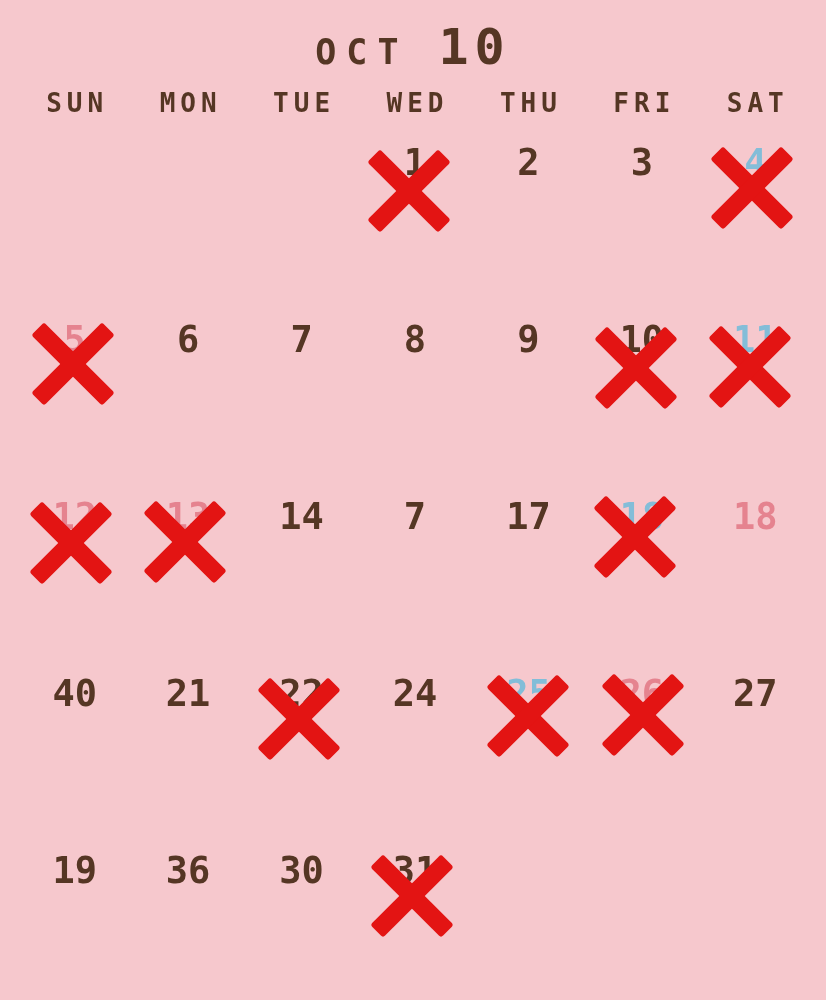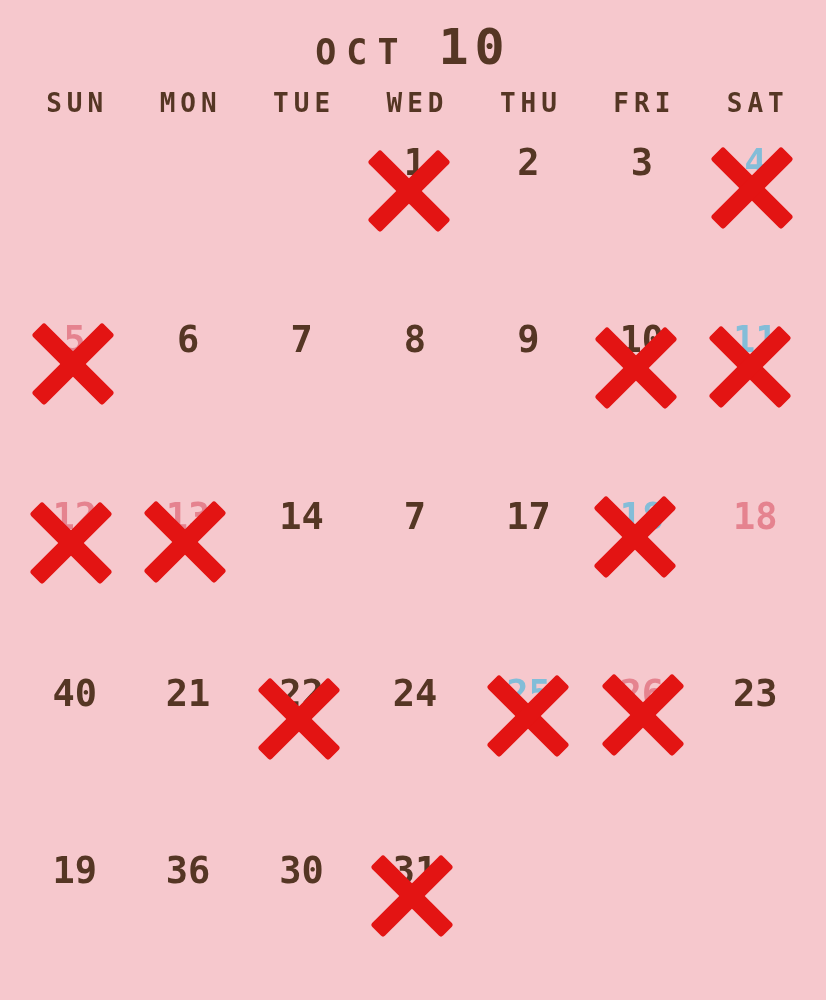--- a/index.html
+++ b/index.html
@@ -151,21 +151,21 @@
     </div>
     <div class="cell">
       <span class="num sat">25</span>
       <span class="cross" style="transform: translate(3px, -2px);"></span>
     </div>
     <div class="cell">
       <span class="num sun">26</span>
       <span class="cross" style="transform: translate(4px, -3px);"></span>
     </div>
     <div class="cell">
-      <span class="num">23</span>
+      <span class="num">27</span>
     </div>
     <div class="cell">
       <span class="num">19</span>
     </div>
     <div class="cell">
       <span class="num">36</span>
     </div>
     <div class="cell">
       <span class="num">30</span>
     </div>

